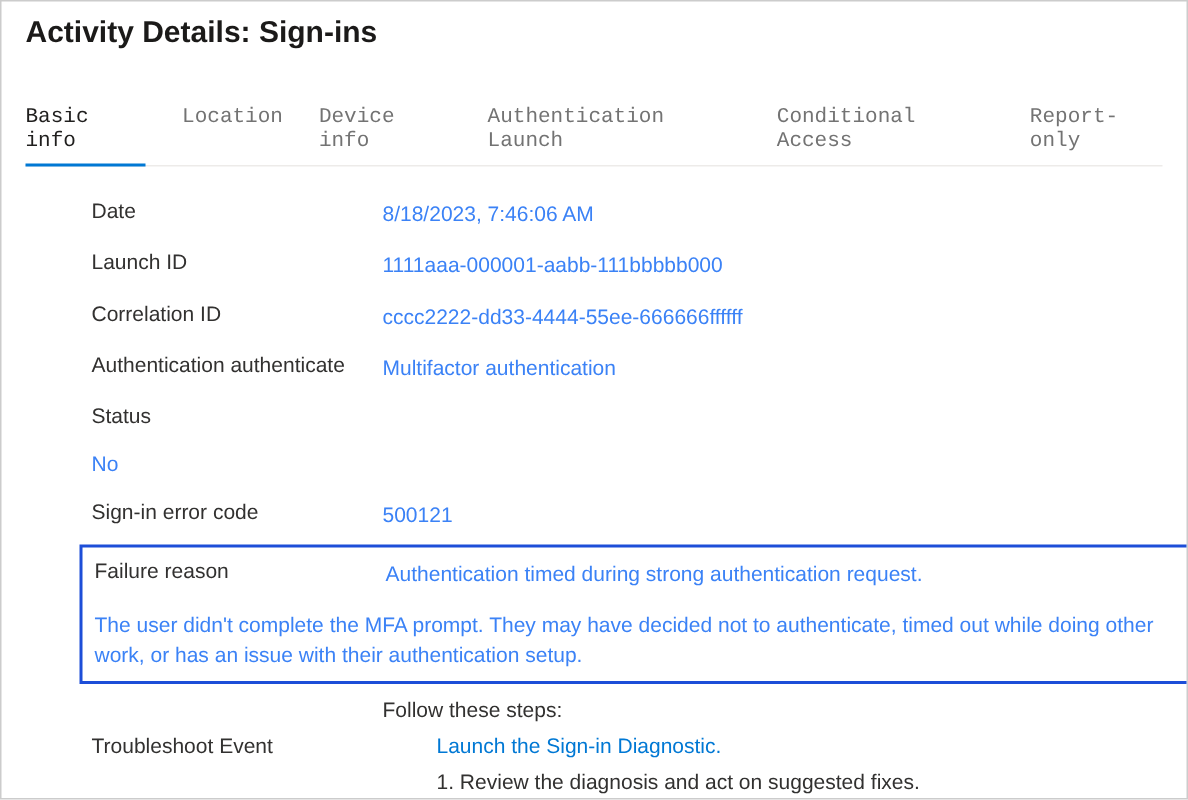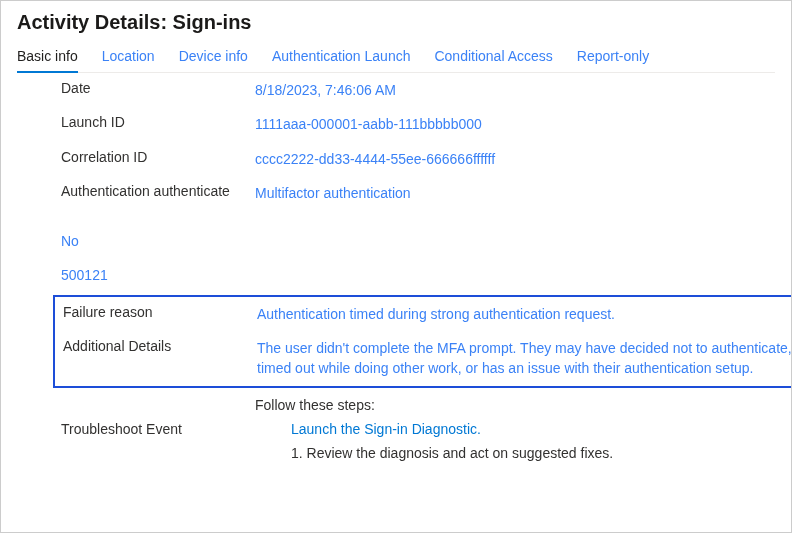--- a/index.html
+++ b/index.html
@@ -11,32 +11,34 @@
       width: 792px;
       height: 533px;
       border: 1px solid #ccc;
       padding: 10px 16px 16px 16px;
       overflow: hidden;
     }
     h1 {
       font-size: 20px;
       font-weight: 600;
       color: #1b1a19;
-      margin-bottom: 8px;
+      margin-bottom: 30px;
     }
     .tabs {
       display: flex;
       gap: 24px;
       border-bottom: 1px solid #edebe9;
+      margin-bottom: 14px;
       padding-left: 0;
+      font-family: Liberation Mono, monospace;
     }
     .tab {
       padding: 6px 0 8px 0;
       font-size: 14px;
-      color: #3b82f6;
+      color: #737373;
       cursor: pointer;
       position: relative;
     }
     .tab.active {
       color: #201f1e;
       font-weight: 400;
     }
     .tab.active::after {
       content: "";
       position: absolute;
@@ -122,35 +124,36 @@
   </div>
   <div class="row">
     <div class="label">Correlation ID</div>
     <div class="value">cccc2222-dd33-4444-55ee-666666ffffff</div>
   </div>
   <div class="row">
     <div class="label">Authentication authenticate</div>
     <div class="value">Multifactor authentication</div>
   </div>
   <div class="row">
+    <div class="label">Status</div>
   </div>
   <div class="row">
     <div class="value">No</div>
   </div>
   <div class="row">
+    <div class="label">Sign-in error code</div>
     <div class="value">500121</div>
   </div>
 
   <div class="highlight-box">
     <div class="row">
       <div class="label">Failure reason</div>
       <div class="value">Authentication timed during strong authentication request.</div>
     </div>
     <div class="row">
-      <div class="label">Additional Details</div>
       <div class="value">The user didn't complete the MFA prompt. They may have decided not to authenticate, timed out while doing other work, or has an issue with their authentication setup.</div>
     </div>
   </div>
 
   <div class="row troubleshoot-row">
     <div class="label">Troubleshoot Event</div>
     <div class="troubleshoot-steps">
       <div class="lead">Follow these steps:</div>
       <div class="link-line">
         <a>Launch the Sign-in Diagnostic.</a>

